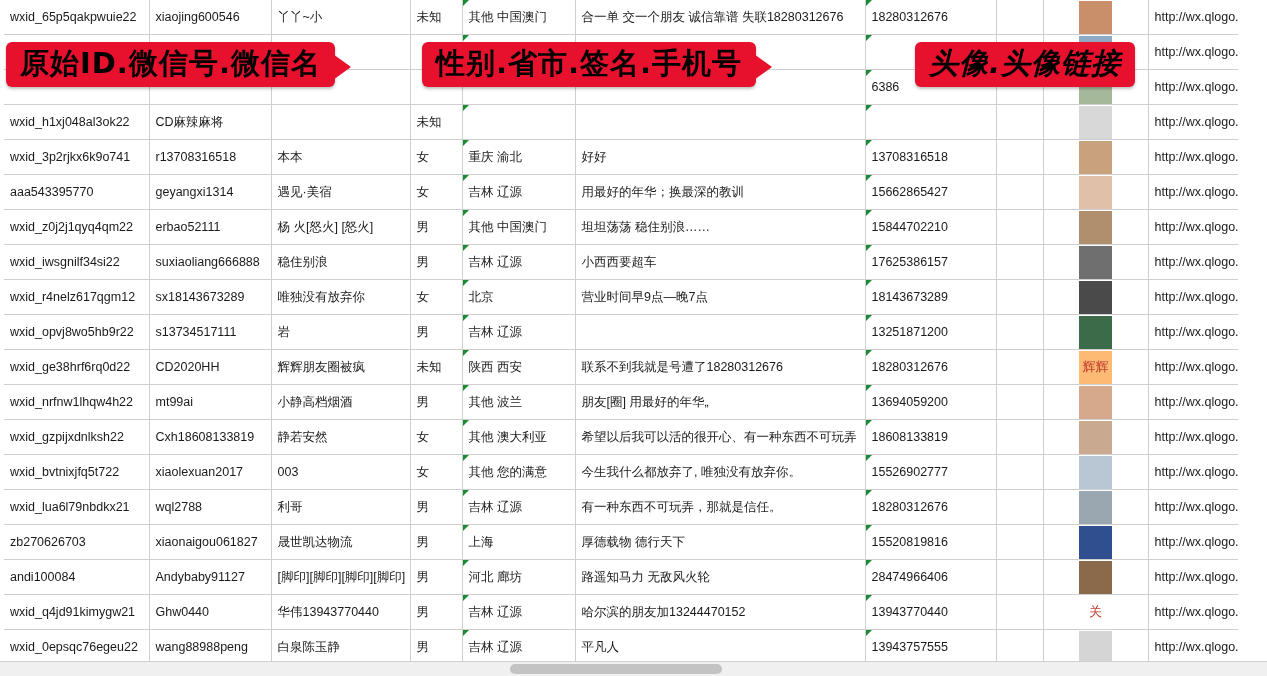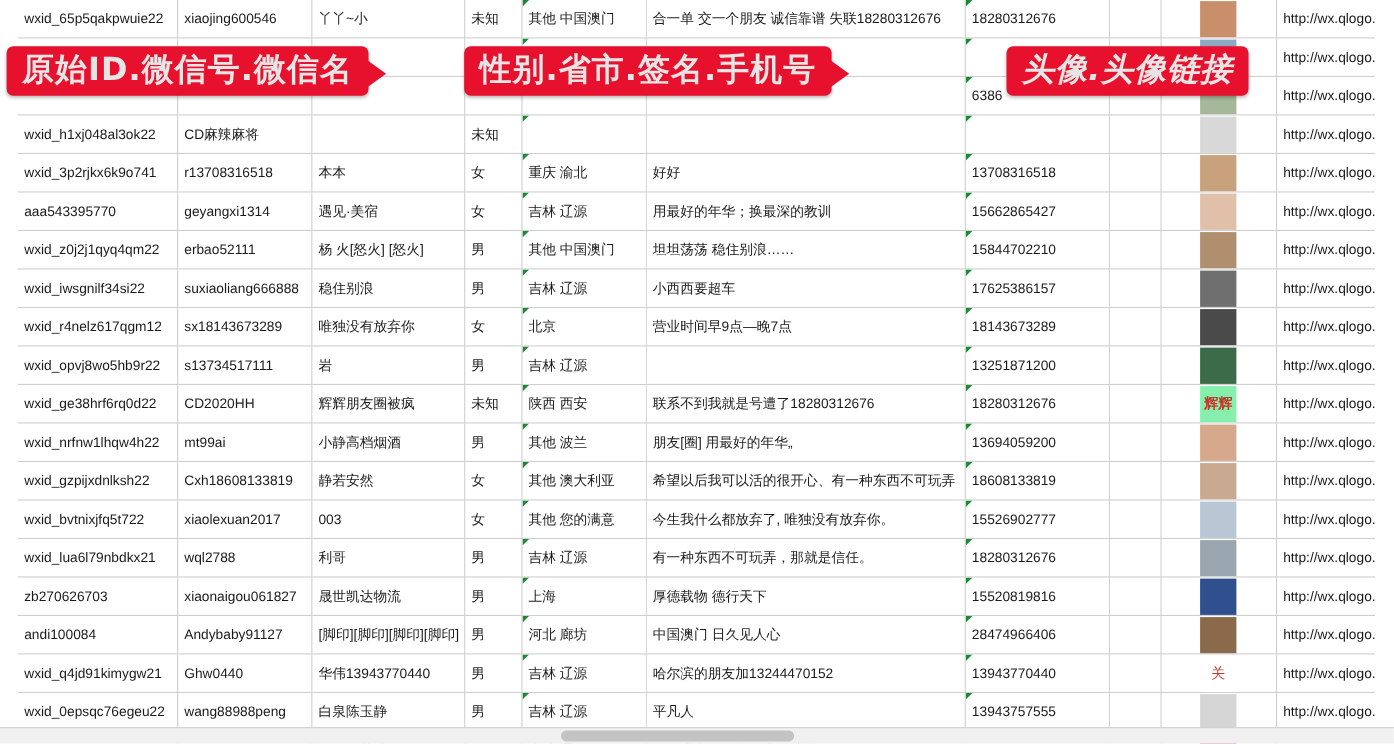--- a/index.html
+++ b/index.html
@@ -13,21 +13,21 @@
     overflow: hidden;
     font-family: "Liberation Sans", sans-serif;
     font-size: 12px;
     color: #000000;
     position: relative;
   }
 
   #sheet {
     position: absolute;
     top: 0;
-    left: 16px;
+    left: 4px;
     width: 1234px;
     height: 676px;
     overflow: hidden;
   }
 
   table.grid {
     border-collapse: collapse;
     table-layout: fixed;
     width: 1290px;
   }
@@ -98,21 +98,21 @@
     left: 0;
     top: 0;
     border-top: 6px solid #1a8a34;
     border-right: 6px solid transparent;
   }
 
   
   .callout {
     position: absolute;
     background: #e8112d;
-    color: #e5e5e5;
+    color: #000000;
     font-weight: bold;
     font-size: 29px;
     letter-spacing: 1px;
     padding: 6px 14px 9px 14px;
     border-radius: 6px;
     font-family: "DejaVu Sans", sans-serif;
     line-height: 1.05;
     white-space: nowrap;
     box-shadow: 0 2px 3px rgba(0,0,0,0.25);
   }
@@ -290,21 +290,21 @@
         </tr>
         <tr>
           <td class="">wxid_ge38hrf6rq0d22</td>
           <td class="">CD2020HH</td>
           <td class="">辉辉朋友圈被疯</td>
           <td class="">未知</td>
           <td class="mark">陕西 西安</td>
           <td class="">联系不到我就是号遭了18280312676</td>
           <td class="mark">18280312676</td>
           <td class=""></td>
-          <td class="col-avatar"><div class="avatar" style="background: #86efac; font-weight: bold;"><span class="glyph" style="color: rgb(192, 57, 43);">辉辉</span></div></td>
+          <td class="col-avatar"><div class="avatar" style="background: #fdba74;"><span class="glyph" style="color: rgb(192, 57, 43);">辉辉</span></div></td>
           <td class="col-link">http://wx.qlogo.cn/mmhead</td>
         </tr>
         <tr>
           <td class="">wxid_nrfnw1lhqw4h22</td>
           <td class="">mt99ai</td>
           <td class="">小静高档烟酒</td>
           <td class="">男</td>
           <td class="mark">其他 波兰</td>
           <td class="">朋友[圈] 用最好的年华„</td>
           <td class="mark">13694059200</td>
@@ -359,21 +359,21 @@
           <td class=""></td>
           <td class="col-avatar"><div class="avatar" style="background: rgb(47, 79, 143);"></div></td>
           <td class="col-link">http://wx.qlogo.cn/mmhead</td>
         </tr>
         <tr>
           <td class="">andi100084</td>
           <td class="">Andybaby91127</td>
           <td class="">[脚印][脚印][脚印][脚印]</td>
           <td class="">男</td>
           <td class="mark">河北 廊坊</td>
-          <td class="">中国澳门 日久见人心</td>
+          <td class="">路遥知马力 无敌风火轮</td>
           <td class="mark">28474966406</td>
           <td class=""></td>
           <td class="col-avatar"><div class="avatar" style="background: rgb(138, 106, 74);"></div></td>
           <td class="col-link">http://wx.qlogo.cn/mmhead</td>
         </tr>
         <tr>
           <td class="">wxid_q4jd91kimygw21</td>
           <td class="">Ghw0440</td>
           <td class="">华伟13943770440</td>
           <td class="">男</td>

